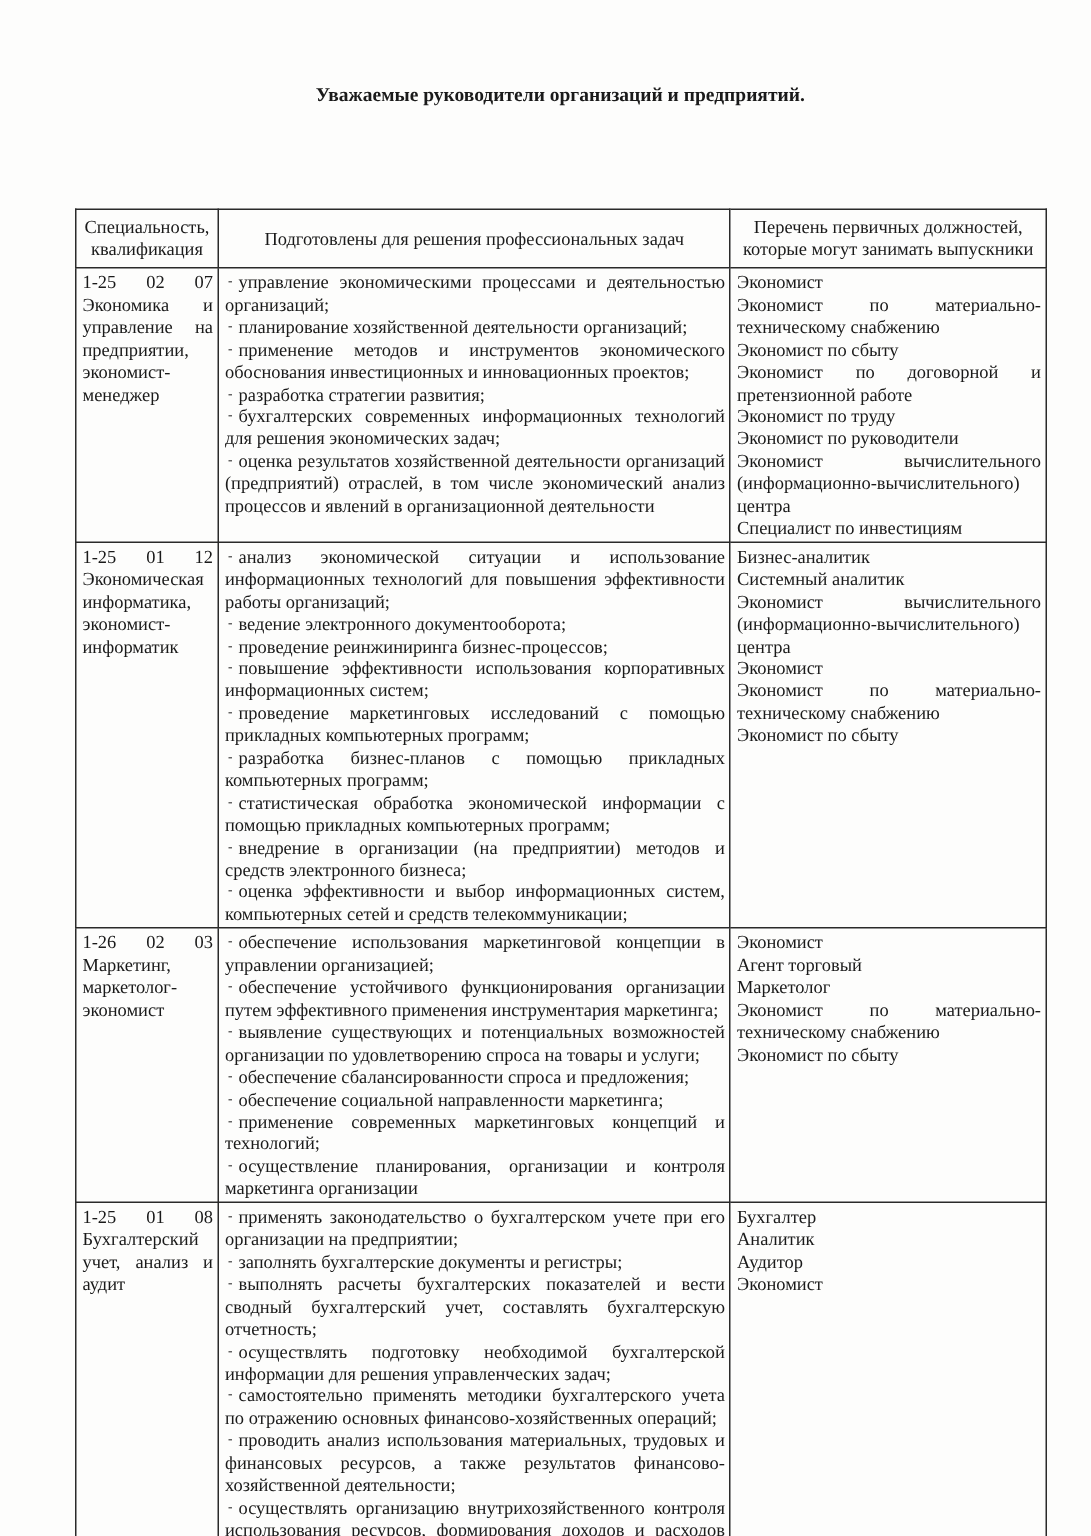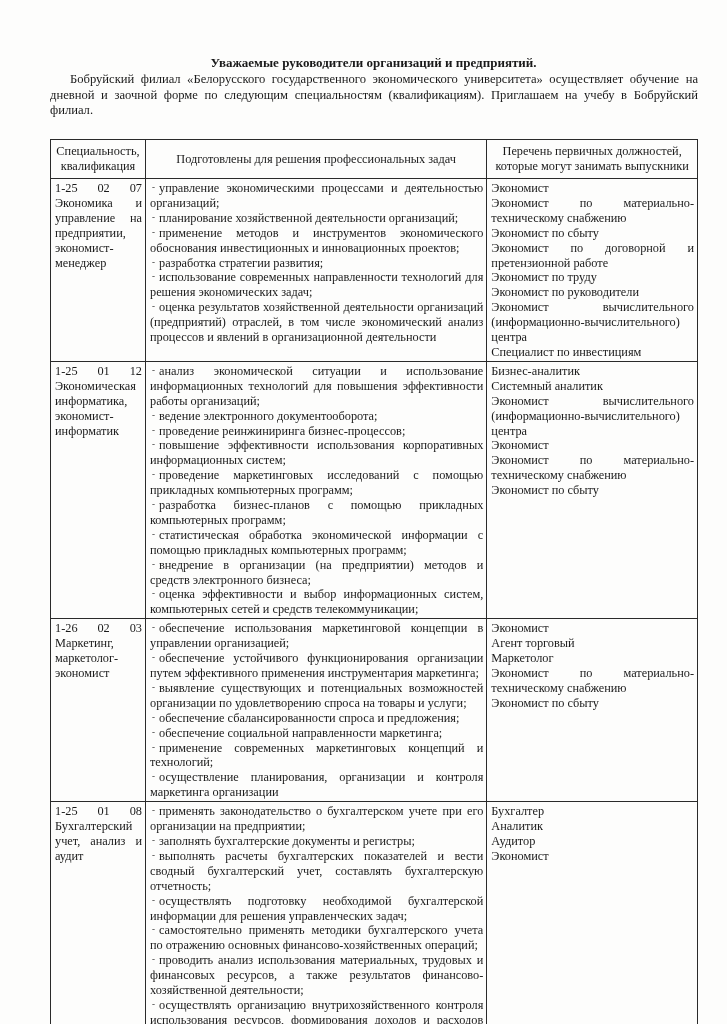--- a/index.html
+++ b/index.html
@@ -93,21 +93,20 @@
     tr.row-1 td { height: 167px; }
     tr.row-2 td { height: 236px; border-radius: 20px; }
     tr.row-3 td { height: 175px; }
     tr.row-4 td { height: 231px; }
   </style>
 </head>
 <body>
 
 <div class="page">
   <div class="title">Уважаемые руководители организаций и предприятий.</div>
-  <div class="intro">Бобруйский филиал «Белорусского государственного экономического университета» осуществляет обучение на дневной и заочной форме по следующим специальностям (квалификациям). Приглашаем на учебу в Бобруйский филиал.</div>
 
   <table class="spec-table">
     <colgroup>
       <col class="c1">
         <col class="c2">
         <col class="c3">
     </colgroup>
     <thead>
       <tr>
         <th>Специальность, квалификация</th>
@@ -117,21 +116,21 @@
     </thead>
     <tbody>
 
       <tr class="row-1">
         <td class="spec-cell">1-25 02 07 Экономика и управление на предприятии, экономист-менеджер</td>
         <td>
           <span class="task"><span class="bullet">-</span><span>управление экономическими процессами и деятельностью организаций;</span></span>
           <span class="task"><span class="bullet">-</span><span>планирование хозяйственной деятельности организаций;</span></span>
           <span class="task"><span class="bullet">-</span><span>применение методов и инструментов экономического обоснования инвестиционных и инновационных проектов;</span></span>
           <span class="task"><span class="bullet">-</span><span>разработка стратегии развития;</span></span>
-          <span class="task"><span class="bullet">-</span><span>использование современных направленности технологий для решения экономических задач;</span></span>
+          <span class="task"><span class="bullet">-</span><span>бухгалтерских современных информационных технологий для решения экономических задач;</span></span>
           <span class="task"><span class="bullet">-</span><span>оценка результатов хозяйственной деятельности организаций (предприятий) отраслей, в том числе экономический анализ процессов и явлений в организационной деятельности</span></span>
         </td>
         <td>
           <span class="position">Экономист</span>
           <span class="position">Экономист по материально-техническому снабжению</span>
           <span class="position">Экономист по сбыту</span>
           <span class="position">Экономист по договорной и претензионной работе</span>
           <span class="position">Экономист по труду</span>
           <span class="position">Экономист по руководители</span>
           <span class="position">Экономист вычислительного (информационно-вычислительного) центра</span>

